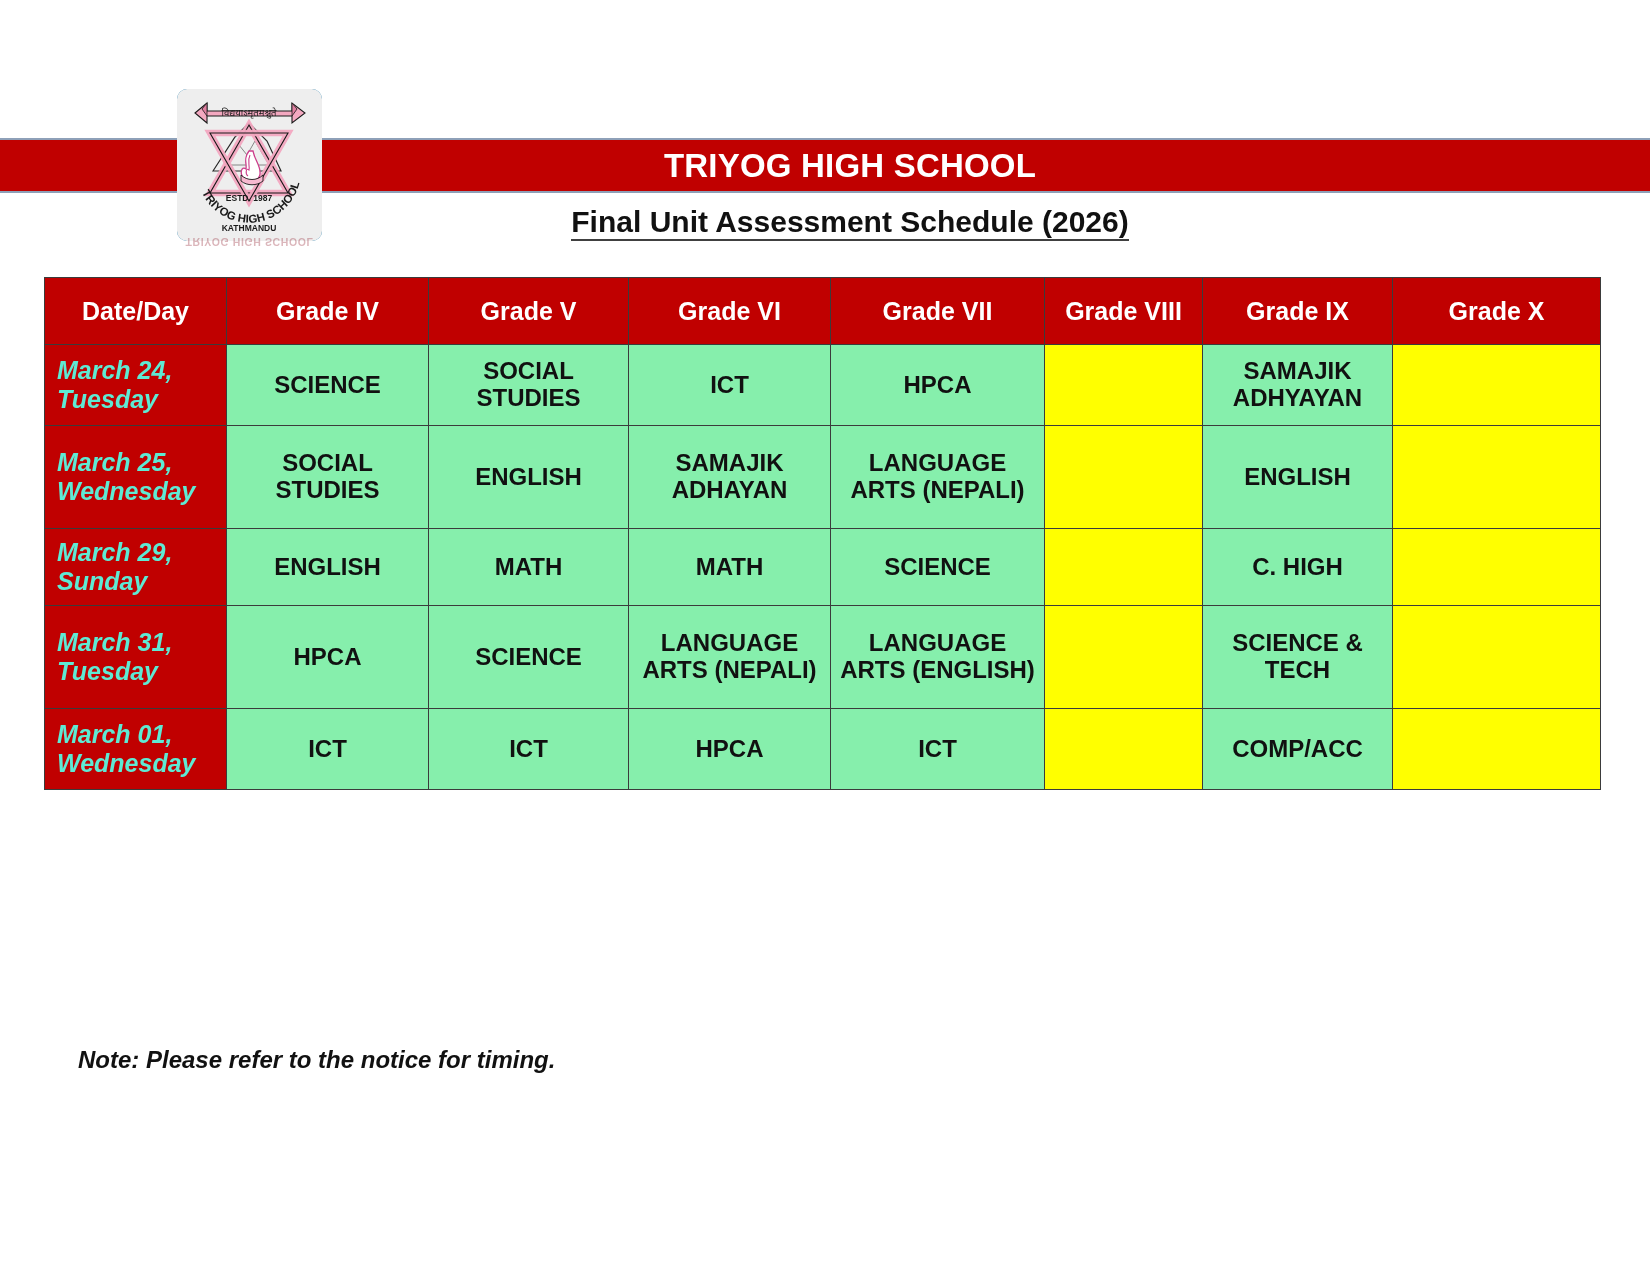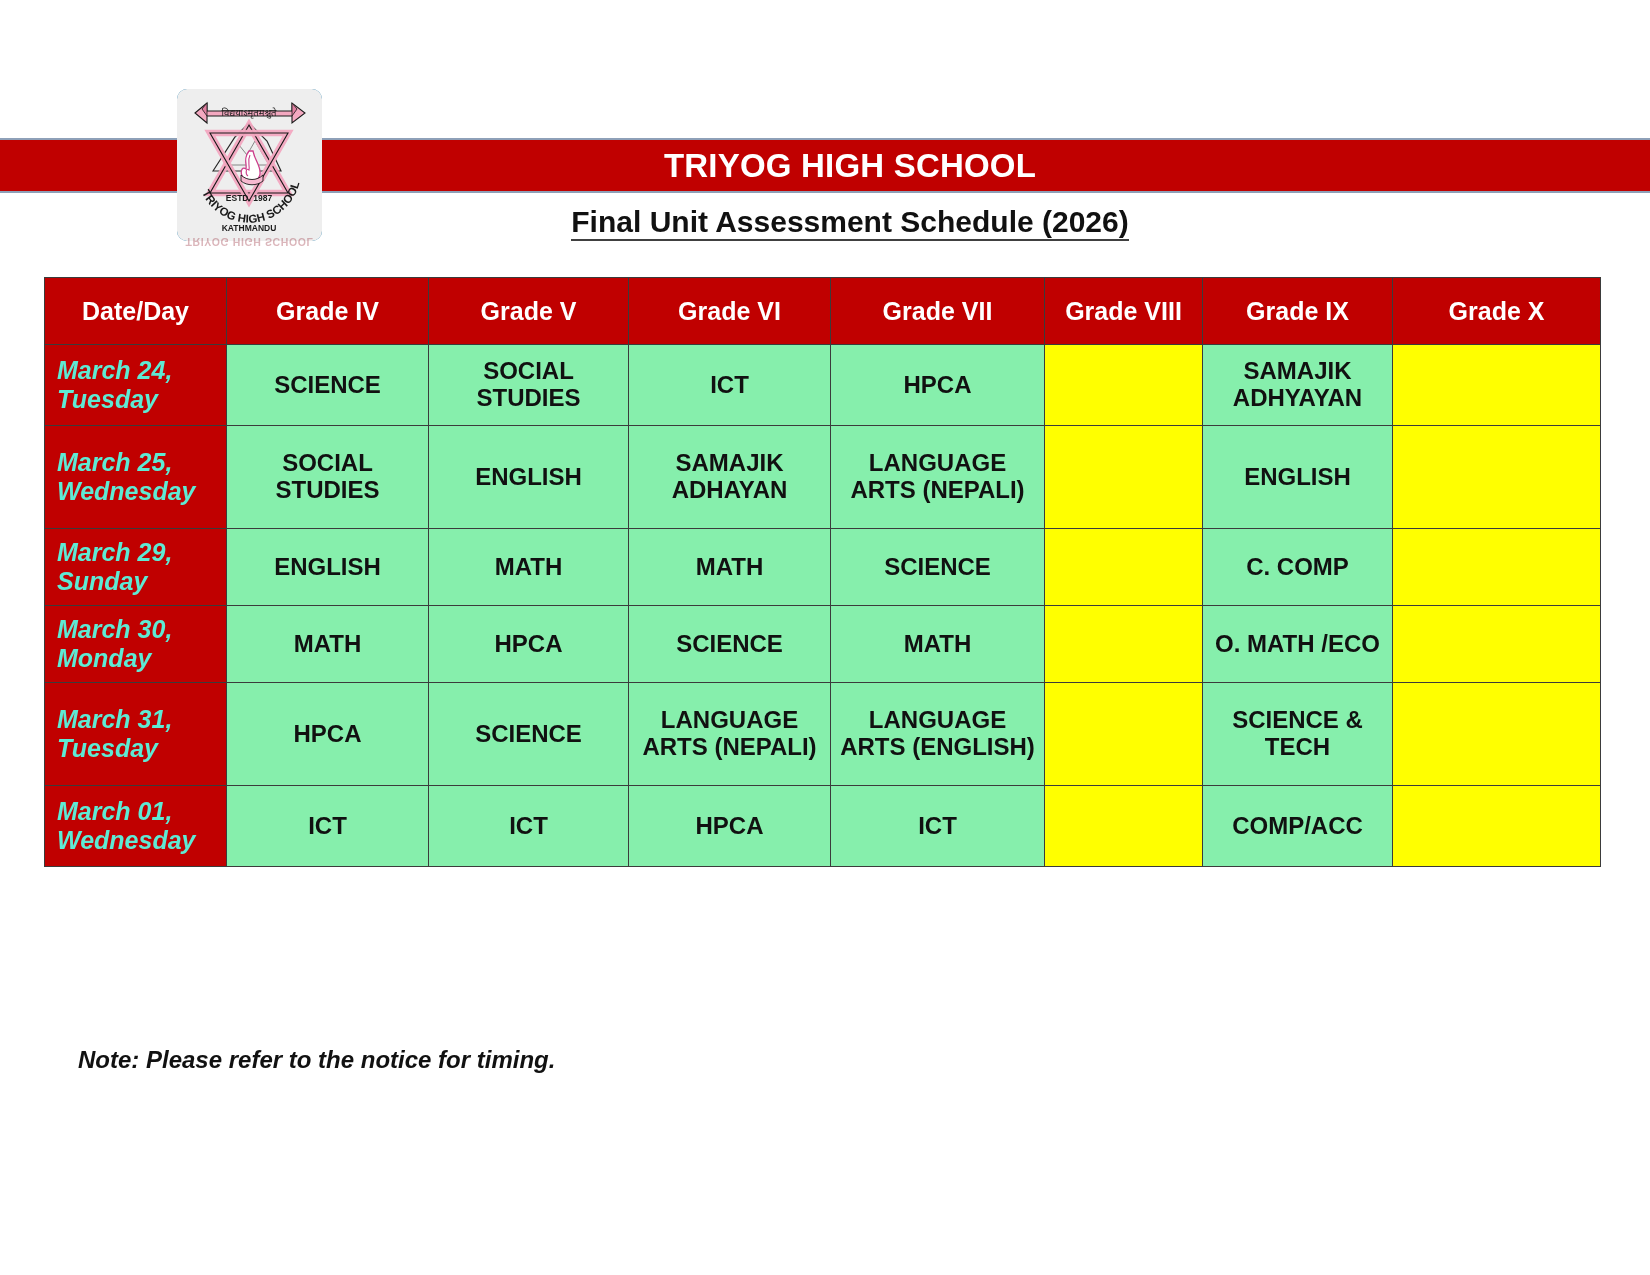--- a/index.html
+++ b/index.html
@@ -267,34 +267,21 @@
     <tr class="r4">
       <td class="date-cell">
         <div>March 29,</div>
         <div>Sunday</div>
       </td>
       <td class="subject">ENGLISH</td>
       <td class="subject">MATH</td>
       <td class="subject">MATH</td>
       <td class="subject">SCIENCE</td>
       <td class="blank-yellow"></td>
-      <td class="subject">C. COMP</td>
-      <td class="blank-yellow"></td>
-    </tr>
-    <tr class="r5">
-      <td class="date-cell">
-        <div>March 30,</div>
-        <div>Monday</div>
-      </td>
-      <td class="subject">MATH</td>
-      <td class="subject">HPCA</td>
-      <td class="subject">SCIENCE</td>
-      <td class="subject">MATH</td>
-      <td class="blank-yellow"></td>
-      <td class="subject">O. MATH /ECO</td>
+      <td class="subject">C. HIGH</td>
       <td class="blank-yellow"></td>
     </tr>
     <tr class="r6">
       <td class="date-cell">
         <div>March 31,</div>
         <div>Tuesday</div>
       </td>
       <td class="subject">HPCA</td>
       <td class="subject">SCIENCE</td>
       <td class="subject">LANGUAGE ARTS (NEPALI)</td>

